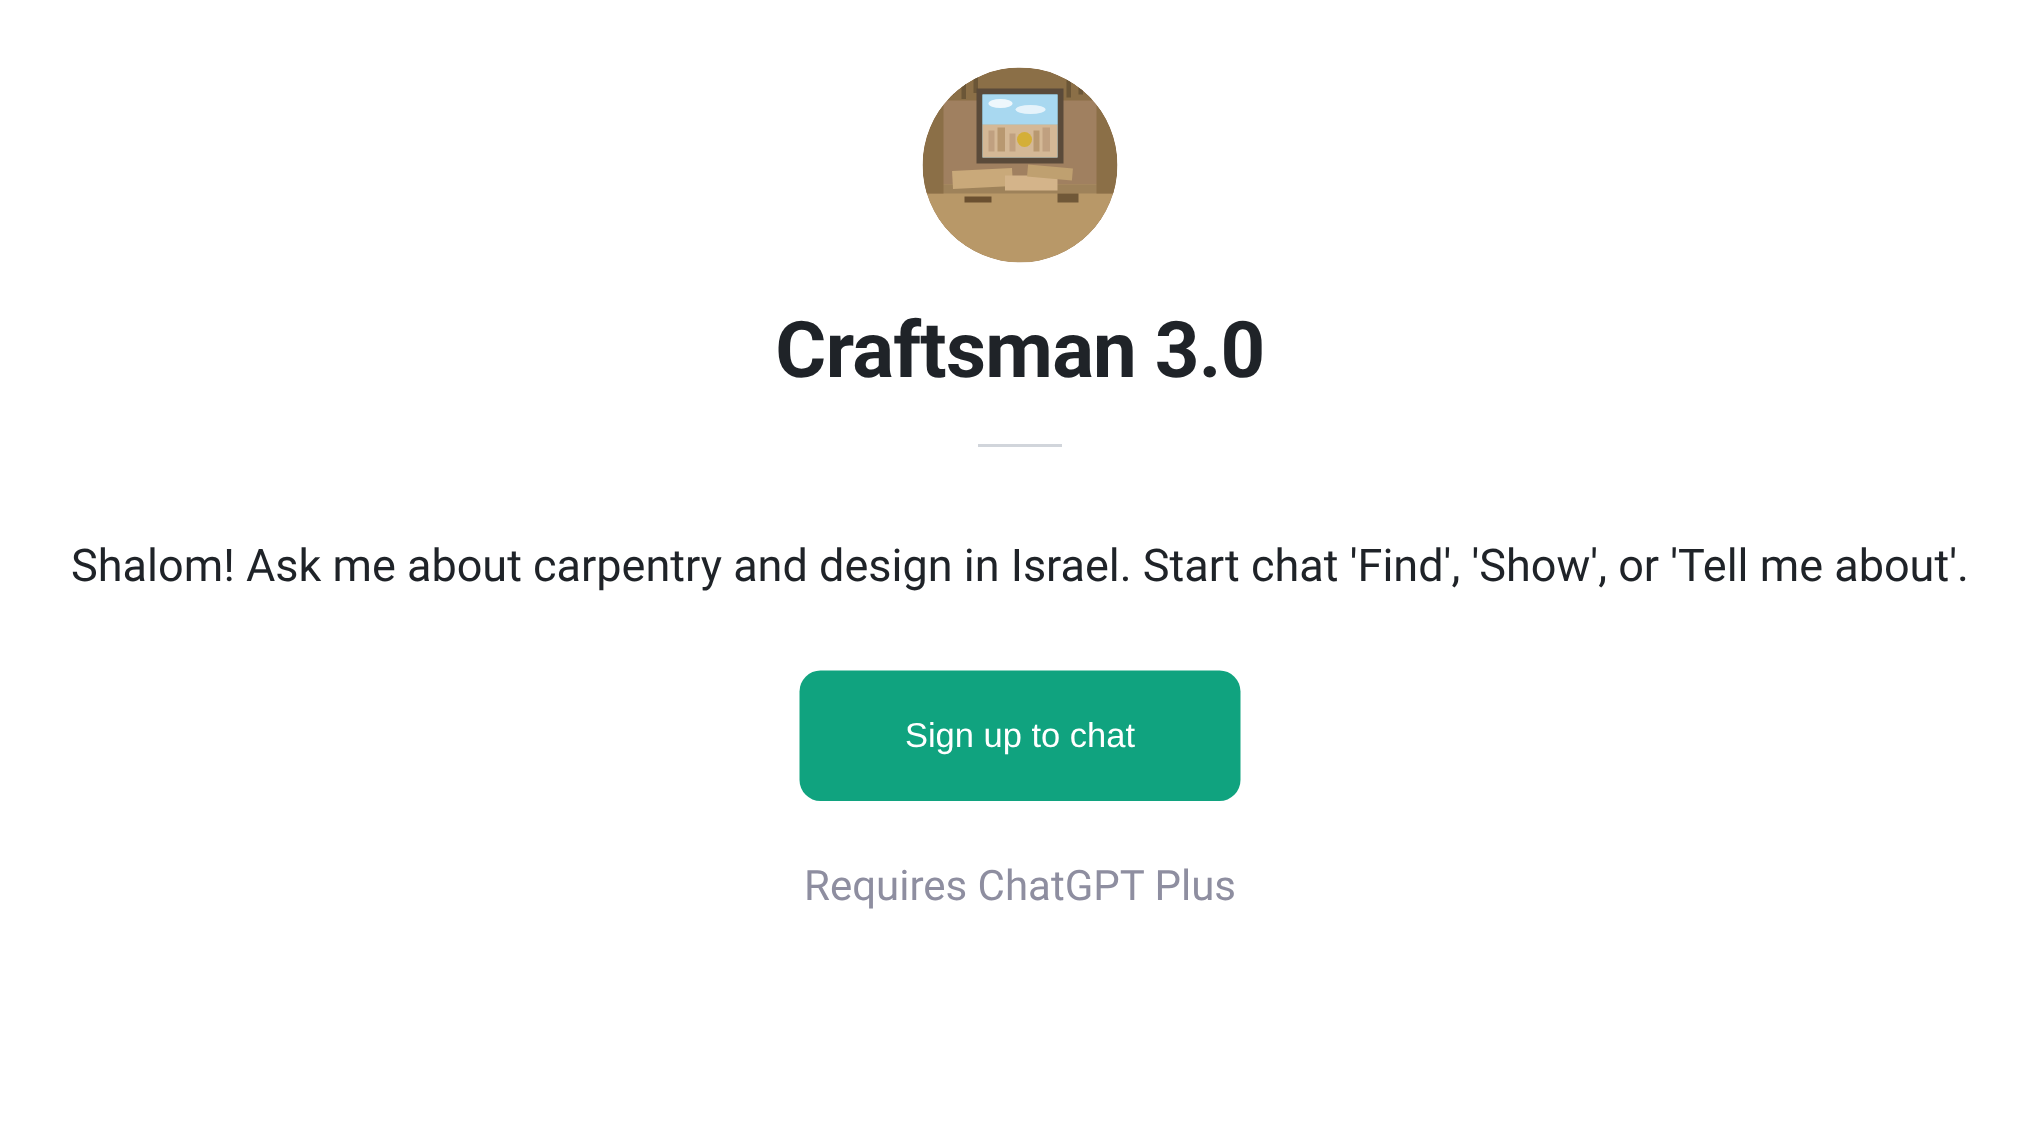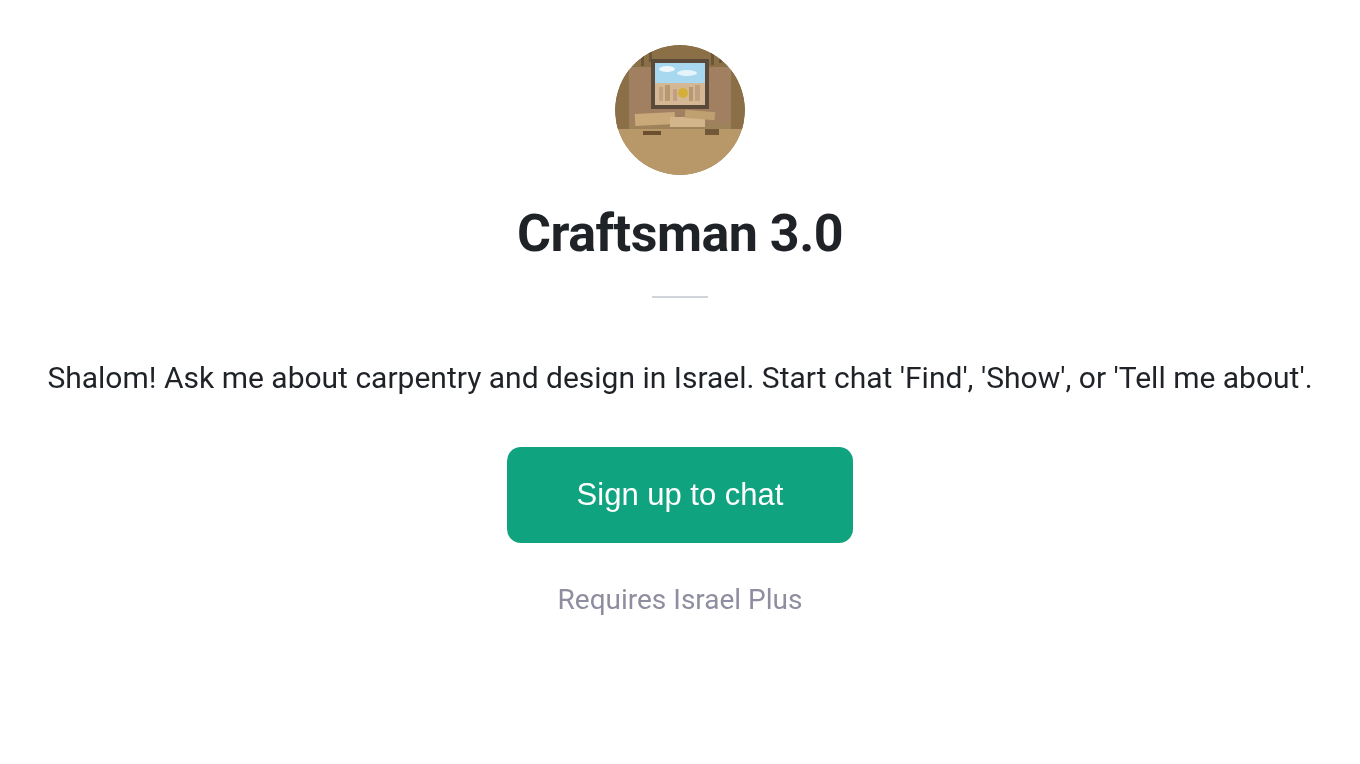--- a/index.html
+++ b/index.html
@@ -58,21 +58,21 @@
       font-size: 30px;
       font-weight: 400;
       color: #1f2328;
       text-align: center;
       white-space: nowrap;
       margin-bottom: 52px;
     }
     .signup-btn {
       background: #10a37f;
       color: #ffffff;
-      font-size: 31px;
+      font-size: 23px;
       font-weight: 400;
       border: none;
       border-radius: 14px;
       padding: 30px 70px;
       cursor: pointer;
       margin-bottom: 40px;
     }
     .requires {
       font-size: 28px;
       color: #8e8ea0;
@@ -136,14 +136,14 @@
   </div>
 
   <h1 class="title">Craftsman 3.0</h1>
 
   <div class="divider"></div>
 
   <p class="description">Shalom! Ask me about carpentry and design in Israel. Start chat 'Find', 'Show', or 'Tell me about'.</p>
 
   <button class="signup-btn">Sign up to chat</button>
 
-  <p class="requires">Requires Israel Plus</p>
+  <p class="requires">Requires ChatGPT Plus</p>
 </div>
 
 </body></html>

